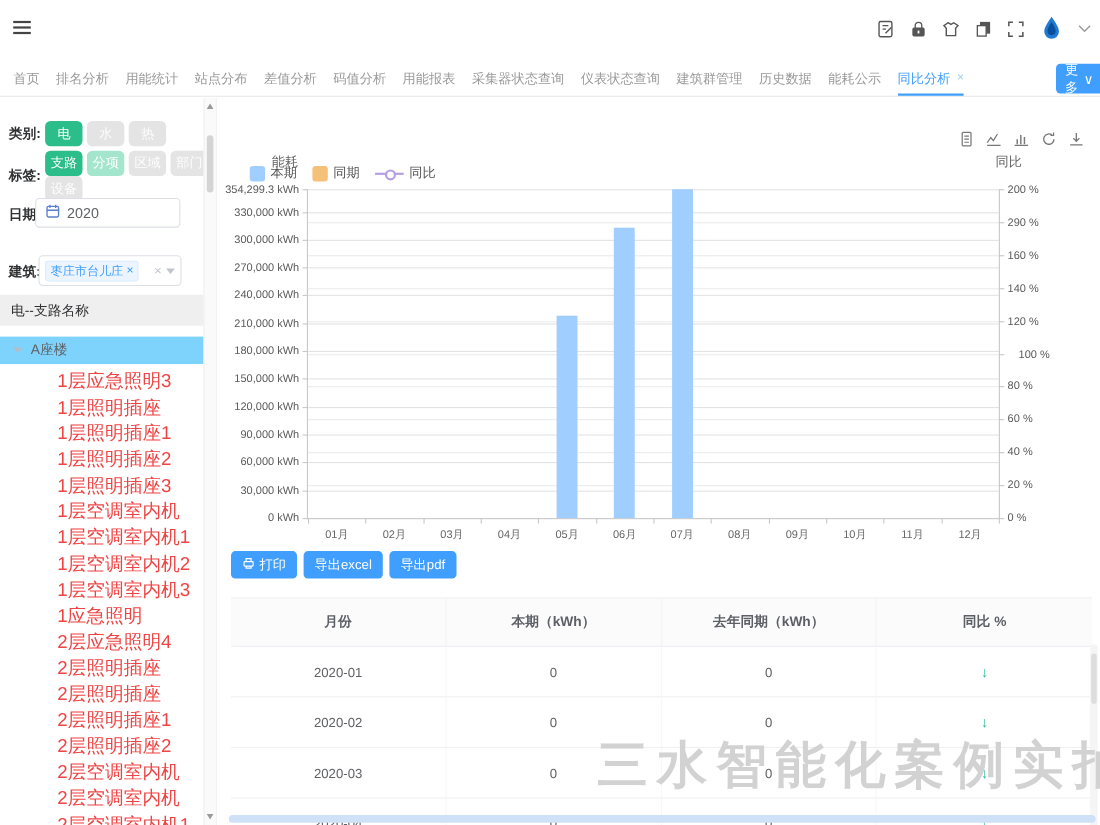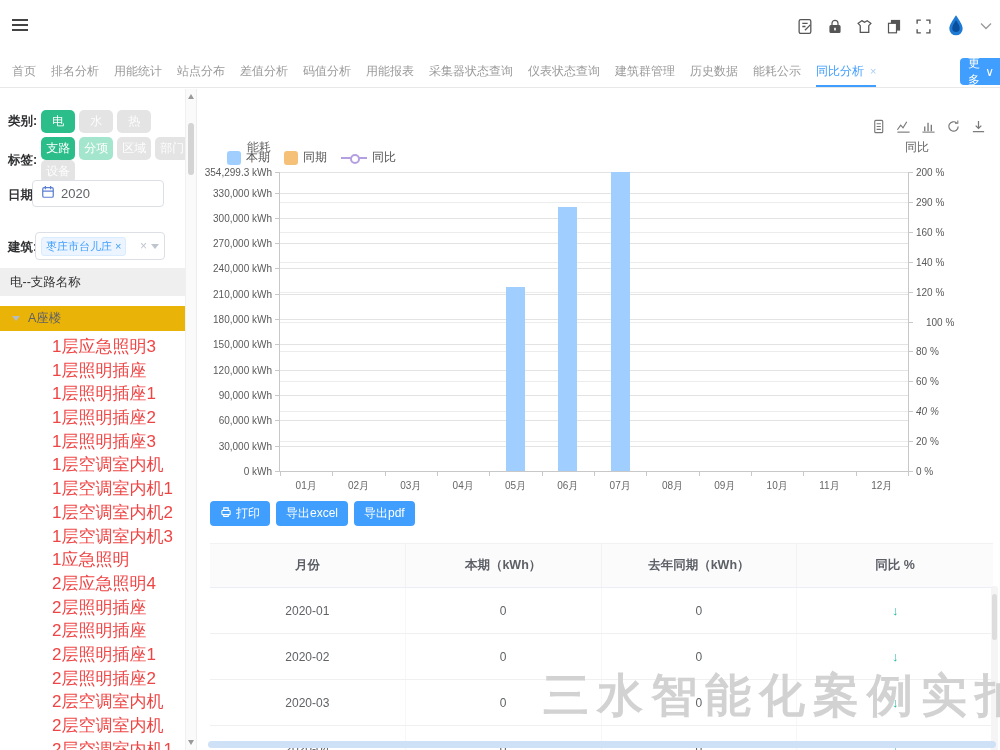--- a/index.html
+++ b/index.html
@@ -31,21 +31,21 @@
     display:flex;align-items:center;gap:6px;padding:0 8px;box-sizing:border-box;font-size:13px;color:#606266;background:#fff;cursor:pointer;}
   .bld-box{position:absolute;left:35px;top:143px;width:130px;height:28px;border:1px solid #dcdfe6;border-radius:4px;
     display:flex;align-items:center;padding:0 5px;box-sizing:border-box;background:#fff;cursor:pointer;}
   .bld-tag{display:inline-flex;align-items:center;gap:3px;background:#ecf5ff;border:1px solid #d9ecff;color:#409eff;
     font-size:11px;border-radius:3px;padding:1px 4px;white-space:nowrap;max-width:86px;overflow:hidden;}
   .bld-tag .x{color:#409eff;font-size:11px;cursor:pointer;}
   .bld-clear{margin-left:auto;color:#c0c4cc;font-size:12px;}
   .bld-caret{width:0;height:0;border-left:4px solid transparent;border-right:4px solid transparent;border-top:5px solid #c0c4cc;margin-left:4px;}
   .sec-header{position:absolute;left:0;top:179px;width:186px;height:28px;background:#efefef;
     line-height:28px;padding-left:10px;font-size:12.5px;color:#303133;box-sizing:border-box;}
-  .tree-parent{position:absolute;left:0;top:217px;width:186px;height:25px;background:#eab308;display:flex;
+  .tree-parent{position:absolute;left:0;top:217px;width:186px;height:25px;background:#7dd3fc;display:flex;
     align-items:center;font-size:12.5px;color:#606266;cursor:pointer;}
   .tree-caret{width:0;height:0;border-left:4px solid transparent;border-right:4px solid transparent;
     border-top:5px solid #b6bcc4;margin:0 8px 0 12px;}
   .tree-list{position:absolute;left:0;top:246px;width:186px;margin:0;padding:0;list-style:none;}
   .tree-list li{height:23.7px;line-height:23.7px;padding-left:52px;font-size:17px;color:#ef4444;
     white-space:nowrap;overflow:hidden;cursor:pointer;}
   .sb-scroll{position:absolute;right:0;top:0;bottom:0;width:10px;background:#fafafa;border-left:1px solid #f0f0f0;}
   .sb-thumb{position:absolute;left:2px;top:34px;width:6px;height:52px;background:#d4d4d4;border-radius:3px;}
   .arr{position:absolute;left:2px;width:0;height:0;border-left:3px solid transparent;border-right:3px solid transparent;}
   .arr.up{top:5px;border-bottom:5px solid #9a9a9a;}
@@ -296,21 +296,21 @@
       <div class="tick" style="left: 703px; top: 232.5px; width: 5px; height: 1px;"></div>
       <div class="ylab" style="left: 721px; top: 227.5px;">100 %</div>
       <div class="gl2" style="left: 75px; top: 262.4px; width: 628px;"></div>
       <div class="tick" style="left: 703px; top: 262.4px; width: 5px; height: 1px;"></div>
       <div class="ylab" style="left: 711px; top: 257.4px;">80 %</div>
       <div class="gl2" style="left: 75px; top: 292.3px; width: 628px;"></div>
       <div class="tick" style="left: 703px; top: 292.3px; width: 5px; height: 1px;"></div>
       <div class="ylab" style="left: 711px; top: 287.3px;">60 %</div>
       <div class="gl2" style="left: 75px; top: 322.2px; width: 628px;"></div>
       <div class="tick" style="left: 703px; top: 322.2px; width: 5px; height: 1px;"></div>
-      <div class="ylab" style="left: 711px; top: 317.2px; font-style: italic;">40 %</div>
+      <div class="ylab" style="left: 711px; top: 317.2px;">40 %</div>
       <div class="gl2" style="left: 75px; top: 352.1px; width: 628px;"></div>
       <div class="tick" style="left: 703px; top: 352.1px; width: 5px; height: 1px;"></div>
       <div class="ylab" style="left: 711px; top: 347.1px;">20 %</div>
       <div class="tick" style="left: 703px; top: 382px; width: 5px; height: 1px;"></div>
       <div class="ylab" style="left: 711px; top: 377px;">0 %</div>
       <div class="gl" style="left: 75px; top: 83px; width: 628px;"></div>
       <div class="tick" style="left: 70px; top: 83px; width: 5px; height: 1px;"></div>
       <div class="ylab" style="left: -23px; top: 78px; width: 90px; text-align: right;">354,299.3 kWh</div>
       <div class="gl" style="left: 75px; top: 103.507px; width: 628px;"></div>
       <div class="tick" style="left: 70px; top: 103.507px; width: 5px; height: 1px;"></div>

